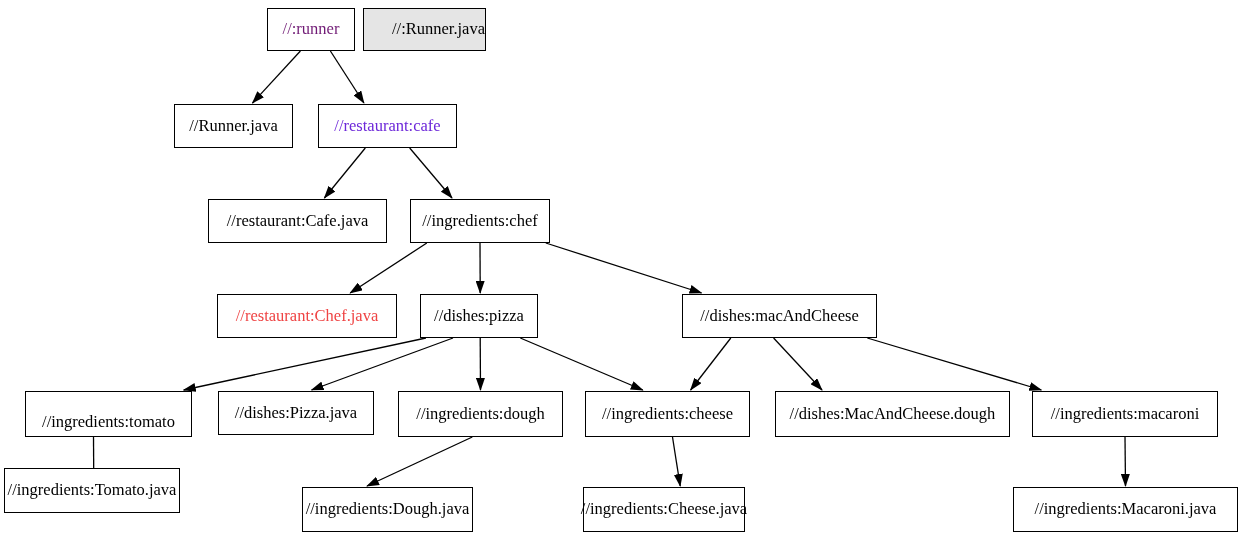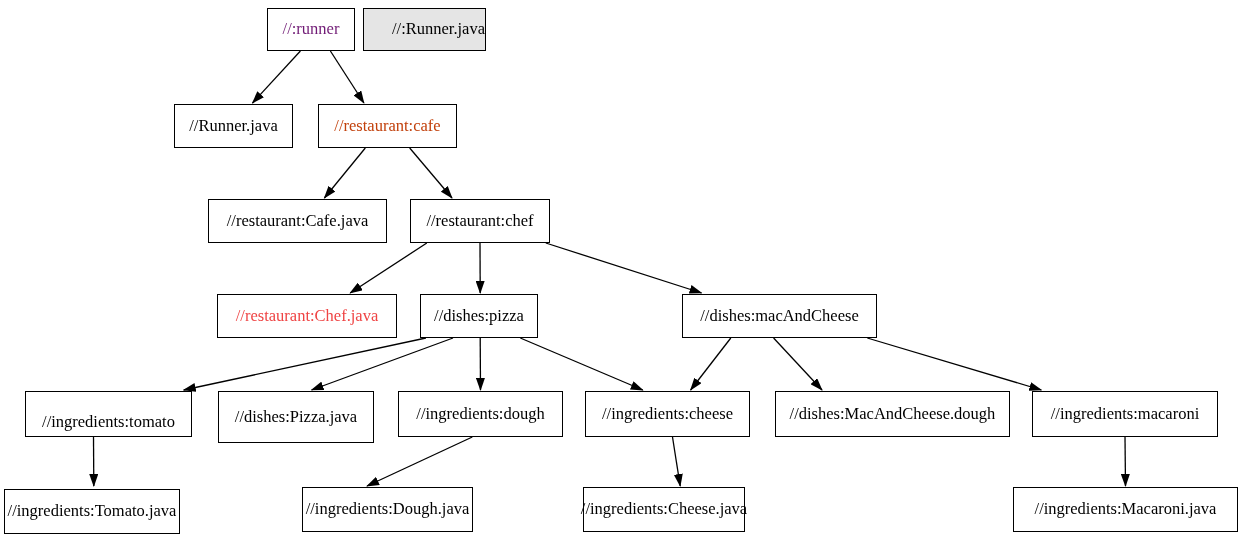--- a/index.html
+++ b/index.html
@@ -70,56 +70,56 @@
 <div class="node" style="left: 267px; top: 8px; width: 88px; height: 43px; background: rgb(255, 255, 255); border-color: rgb(0, 0, 0);">
       <span style="color: #701a75;">//:runner</span>
     </div>
     <div class="node" style="left: 363px; top: 8px; width: 123px; height: 43px; background: #e5e5e5; border-color: rgb(0, 0, 0); padding-left: 28px;">
       <span style="color: rgb(0, 0, 0);">//:Runner.java</span>
     </div>
     <div class="node" style="left: 174px; top: 104px; width: 119px; height: 44px; background: rgb(255, 255, 255); border-color: rgb(0, 0, 0);">
       <span style="color: rgb(0, 0, 0);">//Runner.java</span>
     </div>
     <div class="node" style="left: 318px; top: 104px; width: 139px; height: 44px; background: rgb(255, 255, 255); border-color: rgb(0, 0, 0);">
-      <span style="color: #c2410c;">//restaurant:cafe</span>
+      <span style="color: #6d28d9;">//restaurant:cafe</span>
     </div>
     <div class="node" style="left: 208px; top: 199px; width: 179px; height: 44px; background: rgb(255, 255, 255); border-color: rgb(0, 0, 0);">
       <span style="color: rgb(0, 0, 0);">//restaurant:Cafe.java</span>
     </div>
     <div class="node" style="left: 410px; top: 199px; width: 140px; height: 44px; background: rgb(255, 255, 255); border-color: rgb(0, 0, 0);">
-      <span style="color: rgb(0, 0, 0);">//restaurant:chef</span>
+      <span style="color: rgb(0, 0, 0);">//ingredients:chef</span>
     </div>
     <div class="node" style="left: 217px; top: 294px; width: 180px; height: 44px; background: rgb(255, 255, 255); border-color: rgb(0, 0, 0);">
       <span style="color: #ef4444;">//restaurant:Chef.java</span>
     </div>
     <div class="node" style="left: 420px; top: 294px; width: 118px; height: 44px; background: rgb(255, 255, 255); border-color: rgb(0, 0, 0);">
       <span style="color: rgb(0, 0, 0);">//dishes:pizza</span>
     </div>
     <div class="node" style="left: 682px; top: 294px; width: 195px; height: 44px; background: rgb(255, 255, 255); border-color: rgb(0, 0, 0);">
       <span style="color: rgb(0, 0, 0);">//dishes:macAndCheese</span>
     </div>
     <div class="node" style="left: 25px; top: 391px; width: 167px; height: 46px; background: rgb(255, 255, 255); border-color: rgb(0, 0, 0);">
       <span style="color: rgb(0, 0, 0); margin-top: 16px;">//ingredients:tomato</span>
     </div>
-    <div class="node" style="left: 218px; top: 391px; width: 156px; height: 52px; background: rgb(255, 255, 255); border-color: rgb(0, 0, 0);">
+    <div class="node" style="left: 218px; top: 391px; width: 156px; height: 44px; background: rgb(255, 255, 255); border-color: rgb(0, 0, 0);">
       <span style="color: rgb(0, 0, 0);">//dishes:Pizza.java</span>
     </div>
     <div class="node" style="left: 398px; top: 391px; width: 165px; height: 46px; background: rgb(255, 255, 255); border-color: rgb(0, 0, 0);">
       <span style="color: rgb(0, 0, 0);">//ingredients:dough</span>
     </div>
     <div class="node" style="left: 585px; top: 391px; width: 165px; height: 46px; background: rgb(255, 255, 255); border-color: rgb(0, 0, 0);">
       <span style="color: rgb(0, 0, 0);">//ingredients:cheese</span>
     </div>
     <div class="node" style="left: 775px; top: 391px; width: 235px; height: 46px; background: rgb(255, 255, 255); border-color: rgb(0, 0, 0);">
       <span style="color: rgb(0, 0, 0);">//dishes:MacAndCheese.dough</span>
     </div>
     <div class="node" style="left: 1032px; top: 391px; width: 186px; height: 46px; background: rgb(255, 255, 255); border-color: rgb(0, 0, 0);">
       <span style="color: rgb(0, 0, 0);">//ingredients:macaroni</span>
     </div>
-    <div class="node" style="left: 4px; top: 489px; width: 176px; height: 45px; background: rgb(255, 255, 255); border-color: rgb(0, 0, 0);">
+    <div class="node" style="left: 4px; top: 468px; width: 176px; height: 45px; background: rgb(255, 255, 255); border-color: rgb(0, 0, 0);">
       <span style="color: rgb(0, 0, 0);">//ingredients:Tomato.java</span>
     </div>
     <div class="node" style="left: 302px; top: 487px; width: 171px; height: 45px; background: rgb(255, 255, 255); border-color: rgb(0, 0, 0);">
       <span style="color: rgb(0, 0, 0);">//ingredients:Dough.java</span>
     </div>
     <div class="node" style="left: 1013px; top: 487px; width: 225px; height: 45px; background: rgb(255, 255, 255); border-color: rgb(0, 0, 0);">
       <span style="color: rgb(0, 0, 0);">//ingredients:Macaroni.java</span>
     </div>
     <div class="node" style="left: 583px; top: 487px; width: 162px; height: 45px; background: rgb(255, 255, 255); border-color: rgb(0, 0, 0);">
       <span style="color: rgb(0, 0, 0);">//ingredients:Cheese.java</span>

